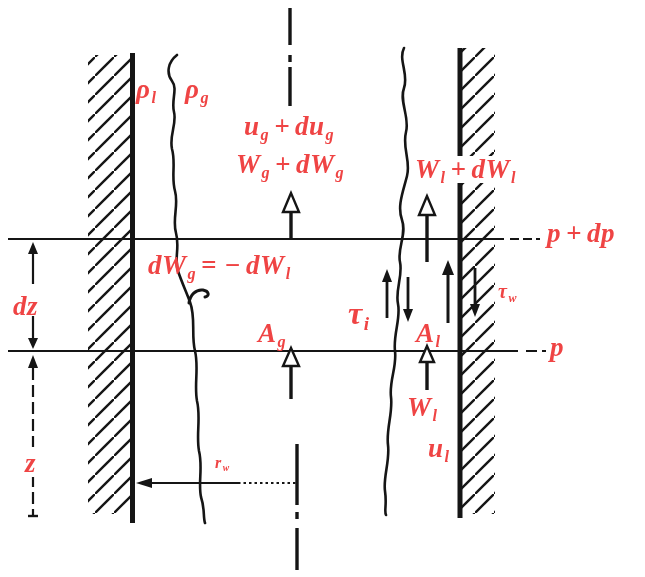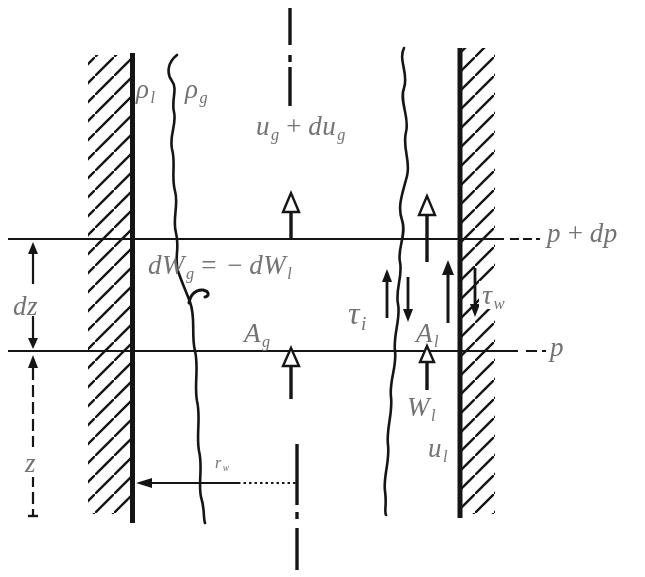--- a/index.html
+++ b/index.html
@@ -8,23 +8,23 @@
     width:645px;height:577px;
     background:#ffffff;
     overflow:hidden;
     font-family:"Liberation Serif","DejaVu Serif",serif;
   }
   #diagram-svg{position:absolute;left:0;top:0;}
   .lbl{
     position:absolute;
     font-family:"Liberation Serif","DejaVu Serif",serif;
     font-style:italic;
-    font-weight:normal;
+    font-weight:bold;
     font-size:27px;
-    color:#737373;
+    color:#ef4444;
     line-height:1;
     white-space:nowrap;
     letter-spacing:0.5px;
   }
   .lbl .sb{
     font-size:0.60em;
     position:relative;
     top:0.30em;
     margin-left:1px;
   }
@@ -139,47 +139,53 @@
   </svg>
 
   <div class="lbl" style="left:136px;top:76px">
     <span>ρ</span><span class="sb">l</span>
   </div>
 
   <div class="lbl" style="left:185px;top:76px">
     <span>ρ</span><span class="sb">g</span>
   </div>
 
-  <div class="lbl" style="left:256px;top:113px">
+  <div class="lbl" style="left:244px;top:113px">
     <span>u</span><span class="sb">g</span><span class="op">+</span><span>du</span><span class="sb">g</span>
   </div>
 
-
+  <div class="lbl" style="left:236px;top:151px">
+    <span>W</span><span class="sb">g</span><span class="op">+</span><span>dW</span><span class="sb">g</span>
+  </div>
+
+  <div class="lbl bg" style="left:412px;top:156px">
+    <span>W</span><span class="sb">l</span><span class="op">+</span><span>dW</span><span class="sb">l</span>
+  </div>
 
   <div class="lbl" style="left:547px;top:220px">
     <span>p</span><span class="op">+</span><span>dp</span>
   </div>
 
   <div class="lbl" style="left:148px;top:252px">
     <span>dW</span><span class="sb">g</span><span class="op">= −</span><span>dW</span><span class="sb">l</span>
   </div>
 
   <div class="lbl" style="left:13px;top:293px">
     <span>dz</span>
   </div>
 
   <div class="lbl" style="left:348px;top:297px;font-size:32px">
     <span>τ</span><span class="sb">i</span>
   </div>
 
-  <div class="lbl bg" style="left:479px;top:281px;font-size:28px">
+  <div class="lbl bg" style="left:495px;top:281px;font-size:20px">
     <span>τ</span><span class="sb">w</span>
   </div>
 
-  <div class="lbl" style="left:244px;top:320px">
+  <div class="lbl" style="left:258px;top:320px">
     <span>A</span><span class="sb">g</span>
   </div>
 
   <div class="lbl" style="left:416px;top:320px">
     <span>A</span><span class="sb">l</span>
   </div>
 
   <div class="lbl" style="left:550px;top:334px">
     <span>p</span>
   </div>

